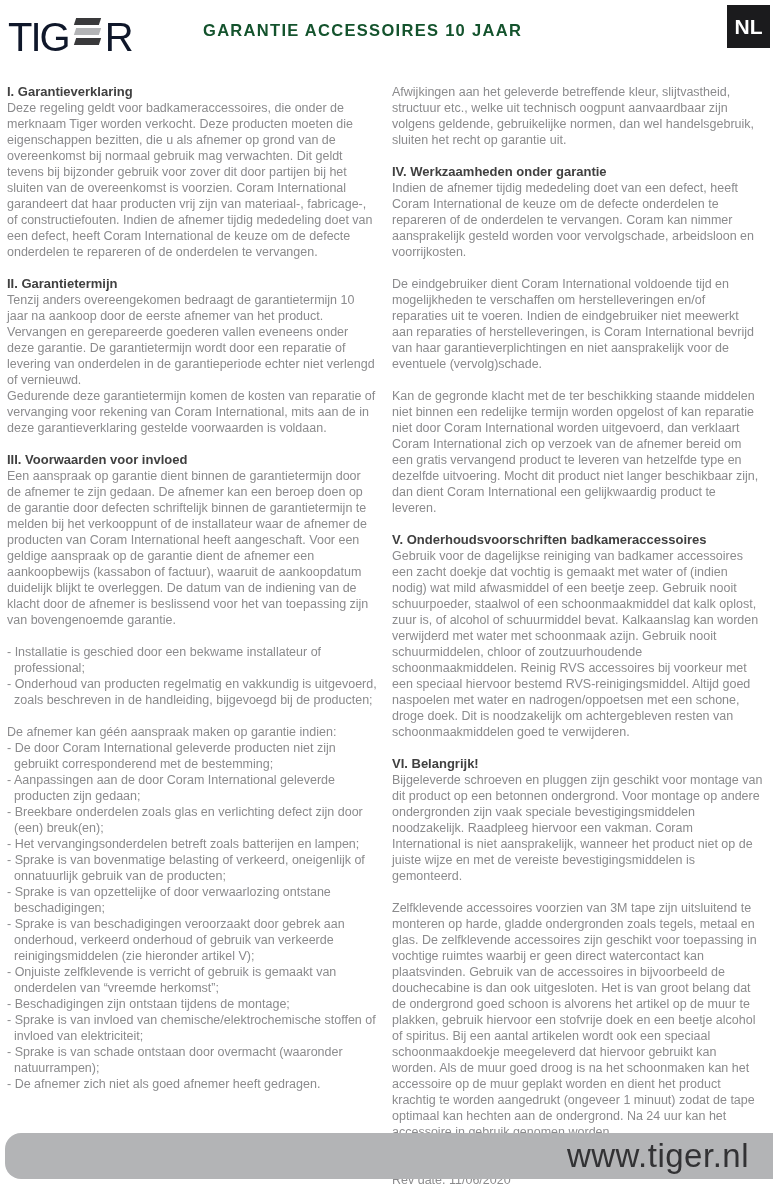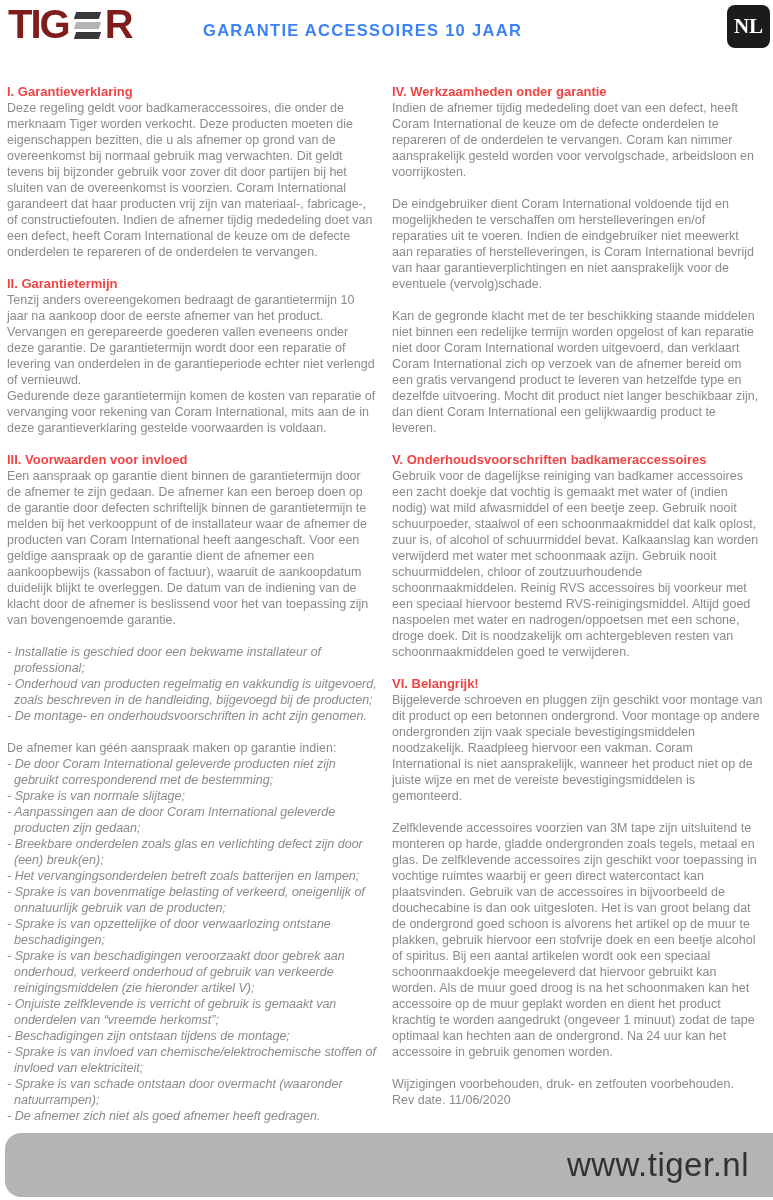--- a/index.html
+++ b/index.html
@@ -6,56 +6,56 @@
   body {
     width:773px; height:1200px; background:#ffffff;
     font-family:"Liberation Sans", sans-serif;
     position:relative; overflow:hidden;
   }
   .page { position:absolute; inset:0; }
 
   
   .logo { position:absolute; left:8px; top:5px; display:flex; align-items:center; }
   .logo-text {
-    font-size:40px; font-weight:bold; letter-spacing:-2px;
-    color:#7f1d1d; line-height:38px;
+    font-size:40px; font-weight:normal; letter-spacing:-2px;
+    color:#0f172a; line-height:38px;margin-top:13px;
   }
   .logo-e { display:flex; flex-direction:column; gap:3px; margin:2px 5px 0 6px; }
   .logo-e .bar { width:25px; height:7px; background:#39393b; transform:skewX(-18deg); }
   .logo-e .bar.mid { background:#b3b4b6; }
 
   .title {
     position:absolute; left:203px; top:21px; margin:0;
-    font-size:16.5px; font-weight:bold; letter-spacing:1.3px; color:#3b82f6;
+    font-size:16.5px; font-weight:bold; letter-spacing:1.3px; color:#14532d;
     white-space:nowrap;
   }
   .lang-badge {
     position:absolute; right:3px; top:5px; width:43px; height:43px;
     background:#1b1b1d; color:#ffffff; font-weight:bold; font-size:21px;
-    display:flex; align-items:center; justify-content:center; border-radius:8px;font-family:Liberation Serif, serif;
+    display:flex; align-items:center; justify-content:center; border-radius:0;
   }
 
   
   .columns {
     position:absolute; top:84px; left:7px; right:9px;
     display:flex; gap:14px;
     font-size:12.5px; line-height:16px; color:#8b8b8d;
   }
   .col { width:371px; flex:0 0 371px; }
   .h {
-    font-size:13px; font-weight:bold; color:#ef4444;
+    font-size:13px; font-weight:bold; color:#404040;
     margin:0; line-height:16px;
   }
   .para { margin:0 0 16px; white-space:pre-line; }
-  .li { padding-left:7px; text-indent:-7px;font-style:italic; }
+  .li { padding-left:7px; text-indent:-7px; }
   .block { margin-bottom:16px; }
 
   
   .footer-bar {
-    position:absolute; left:5px; right:0; top:1133px; height:64px;
+    position:absolute; left:5px; right:0; top:1133px; height:46px;
     background:#b3b4b6; border-radius:16px 0 0 16px;
     display:flex; align-items:center; justify-content:flex-end;
     padding-right:24px; box-sizing:border-box;
   }
   .footer-url {
     font-size:33px; color:#323234; letter-spacing:0.5px;
     text-decoration:none; font-weight:normal;
   }
 </style>
 </head>
@@ -87,42 +87,41 @@
       <p class="para">Tenzij anders overeengekomen bedraagt de garantietermijn 10 jaar na aankoop door de eerste afnemer van het product.
 Vervangen en gerepareerde goederen vallen eveneens onder deze garantie. De garantietermijn wordt door een reparatie of levering van onderdelen in de garantieperiode echter niet verlengd of vernieuwd.
 Gedurende deze garantietermijn komen de kosten van reparatie of vervanging voor rekening van Coram International, mits aan de in deze garantieverklaring gestelde voorwaarden is voldaan.</p>
 
       <h2 class="h">III. Voorwaarden voor invloed</h2>
       <p class="para">Een aanspraak op garantie dient binnen de garantietermijn door de afnemer te zijn gedaan. De afnemer kan een beroep doen op de garantie door defecten schriftelijk binnen de garantietermijn te melden bij het verkooppunt of de installateur waar de afnemer de producten van Coram International heeft aangeschaft. Voor een geldige aanspraak op de garantie dient de afnemer een aankoopbewijs (kassabon of factuur), waaruit de aankoopdatum duidelijk blijkt te overleggen. De datum van de indiening van de klacht door de afnemer is beslissend voor het van toepassing zijn van bovengenoemde garantie.</p>
 
       <div class="block">
         <div class="li">- Installatie is geschied door een bekwame installateur of professional;</div>
         <div class="li">- Onderhoud van producten regelmatig en vakkundig is uitgevoerd, zoals beschreven in de handleiding, bijgevoegd bij de producten;</div>
-        <div class="li">- De montage- en onderhoudsvoorschriften in acht zijn genomen.</div>
       </div>
 
       <div class="block">
         <div>De afnemer kan géén aanspraak maken op garantie indien:</div>
         <div class="li">- De door Coram International geleverde producten niet zijn gebruikt corresponderend met de bestemming;</div>
-        <div class="li">- Sprake is van normale slijtage;</div>
         <div class="li">- Aanpassingen aan de door Coram International geleverde producten zijn gedaan;</div>
         <div class="li">- Breekbare onderdelen zoals glas en verlichting defect zijn door (een) breuk(en);</div>
         <div class="li">- Het vervangingsonderdelen betreft zoals batterijen en lampen;</div>
         <div class="li">- Sprake is van bovenmatige belasting of verkeerd, oneigenlijk of onnatuurlijk gebruik van de producten;</div>
         <div class="li">- Sprake is van opzettelijke of door verwaarlozing ontstane beschadigingen;</div>
         <div class="li">- Sprake is van beschadigingen veroorzaakt door gebrek aan onderhoud, verkeerd onderhoud of gebruik van verkeerde reinigingsmiddelen (zie hieronder artikel V);</div>
         <div class="li">- Onjuiste zelfklevende is verricht of gebruik is gemaakt van onderdelen van “vreemde herkomst”;</div>
         <div class="li">- Beschadigingen zijn ontstaan tijdens de montage;</div>
         <div class="li">- Sprake is van invloed van chemische/elektrochemische stoffen of invloed van elektriciteit;</div>
         <div class="li">- Sprake is van schade ontstaan door overmacht (waaronder natuurrampen);</div>
         <div class="li">- De afnemer zich niet als goed afnemer heeft gedragen.</div>
       </div>
     </section>
 
     <section class="col">
+      <p class="para">Afwijkingen aan het geleverde betreffende kleur, slijtvastheid, structuur etc., welke uit technisch oogpunt aanvaardbaar zijn volgens geldende, gebruikelijke normen, dan wel handelsgebruik, sluiten het recht op garantie uit.</p>
 
       <h2 class="h">IV. Werkzaamheden onder garantie</h2>
       <p class="para">Indien de afnemer tijdig mededeling doet van een defect, heeft Coram International de keuze om de defecte onderdelen te repareren of de onderdelen te vervangen. Coram kan nimmer aansprakelijk gesteld worden voor vervolgschade, arbeidsloon en voorrijkosten.</p>
       <p class="para">De eindgebruiker dient Coram International voldoende tijd en mogelijkheden te verschaffen om herstelleveringen en/of reparaties uit te voeren. Indien de eindgebruiker niet meewerkt aan reparaties of herstelleveringen, is Coram International bevrijd van haar garantieverplichtingen en niet aansprakelijk voor de eventuele (vervolg)schade.</p>
       <p class="para">Kan de gegronde klacht met de ter beschikking staande middelen niet binnen een redelijke termijn worden opgelost of kan reparatie niet door Coram International worden uitgevoerd, dan verklaart Coram International zich op verzoek van de afnemer bereid om een gratis vervangend product te leveren van hetzelfde type en dezelfde uitvoering. Mocht dit product niet langer beschikbaar zijn, dan dient Coram International een gelijkwaardig product te leveren.</p>
 
       <h2 class="h">V. Onderhoudsvoorschriften badkameraccessoires</h2>
       <p class="para">Gebruik voor de dagelijkse reiniging van badkamer accessoires een zacht doekje dat vochtig is gemaakt met water of (indien nodig) wat mild afwasmiddel of een beetje zeep. Gebruik nooit schuurpoeder, staalwol of een schoonmaakmiddel dat kalk oplost, zuur is, of alcohol of schuurmiddel bevat. Kalkaanslag kan worden verwijderd met water met schoonmaak azijn. Gebruik nooit schuurmiddelen, chloor of zoutzuurhoudende schoonmaakmiddelen. Reinig RVS accessoires bij voorkeur met een speciaal hiervoor bestemd RVS-reinigingsmiddel. Altijd goed naspoelen met water en nadrogen/oppoetsen met een schone, droge doek. Dit is noodzakelijk om achtergebleven resten van schoonmaakmiddelen goed te verwijderen.</p>
 
       <h2 class="h">VI. Belangrijk!</h2>

